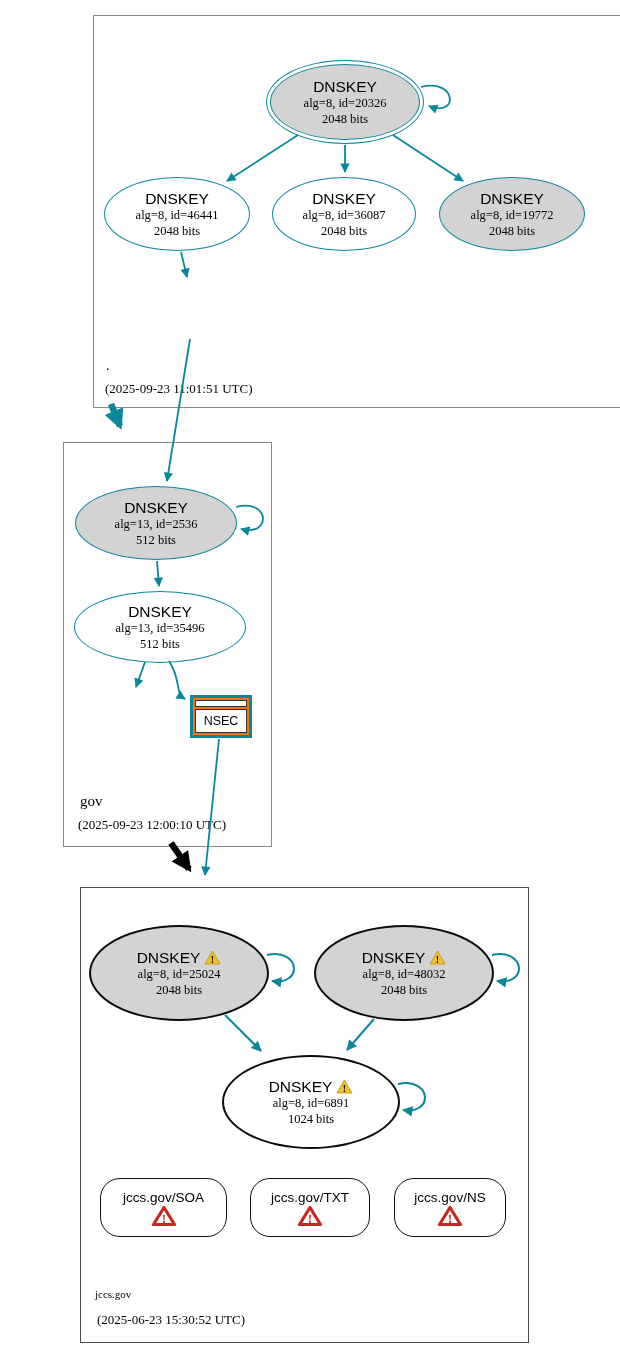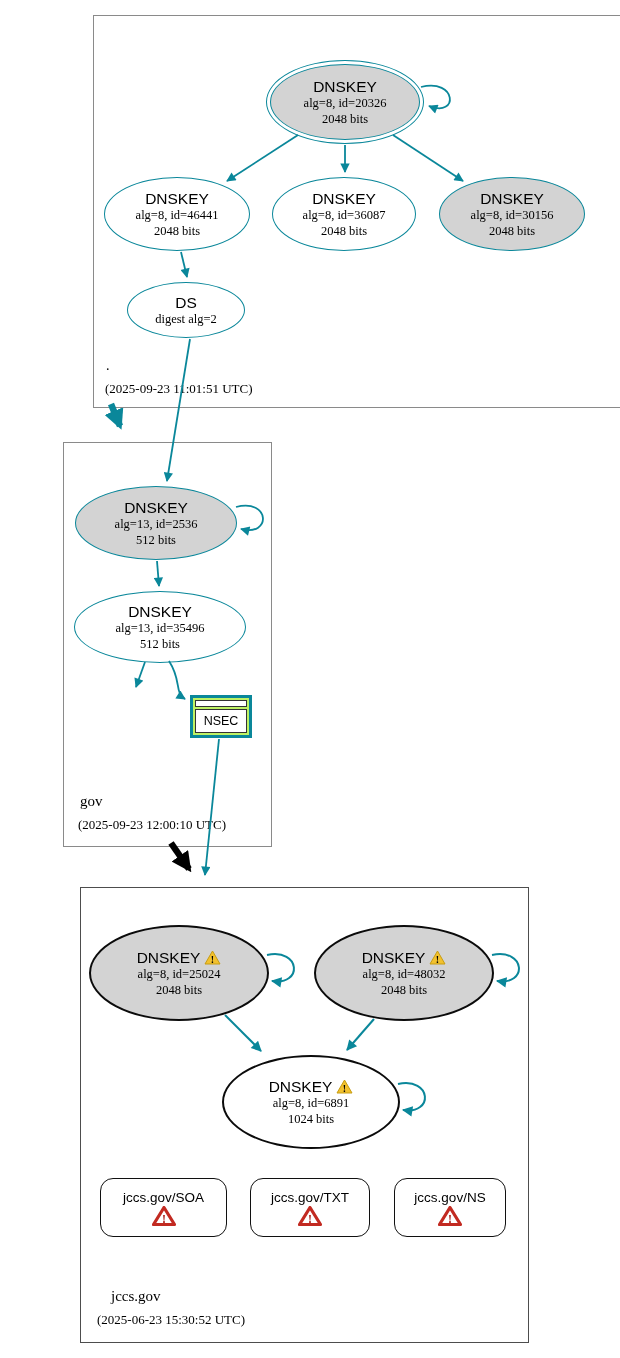--- a/index.html
+++ b/index.html
@@ -15,24 +15,24 @@
   .grayfill{background:#d3d3d3;}
   .dbl-inner{position:absolute;inset:3px;border:1.7px solid #0a879a;border-radius:50%;
              display:flex;flex-direction:column;align-items:center;justify-content:center;
              text-align:center;background:#d3d3d3;}
   .ntitle{font-size:15.5px;color:#000;line-height:19px;white-space:nowrap;
           display:flex;align-items:center;gap:4px;justify-content:center;}
   .nattr{font-family:"Liberation Serif",serif;font-size:12.5px;color:#000;line-height:15.5px;white-space:nowrap;text-align:right;}
   .rbox{position:absolute;border:1.7px solid #0a879a;border-radius:14px;background:#fff;
         display:flex;align-items:center;justify-content:center;box-sizing:border-box;
         font-size:15px;color:#000;z-index:2;}
-  .rrset{position:absolute;border:1.9px solid #101010;border-radius:13px;background:#fff;
+  .rrset{position:absolute;border:1.9px solid #101010;border-radius:20px;background:#fff;
          display:flex;flex-direction:column;align-items:center;justify-content:center;gap:1px;
          box-sizing:border-box;font-size:13.5px;color:#000;z-index:2;}
-  .nsec{position:absolute;border:3.5px solid #0a879a;background:#bef264;box-sizing:border-box;
+  .nsec{position:absolute;border:3.5px solid #0a879a;background:#f97316;box-sizing:border-box;
         padding:2px;display:flex;flex-direction:column;gap:2px;z-index:2;}
   .nsec-strip{flex:0 0 7px;border:1px solid #333;box-sizing:border-box;background:#fff;}
   .nsec-main{flex:1;border:1px solid #333;box-sizing:border-box;background:#fff;
              display:flex;align-items:center;justify-content:center;font-size:12.5px;color:#000;}
   .zlabel{position:absolute;font-family:"Liberation Serif",serif;font-size:15px;color:#000;z-index:2;}
   .zts{position:absolute;font-family:"Liberation Serif",serif;font-size:13px;color:#000;z-index:2;}
   svg.edges{position:absolute;left:0;top:0;z-index:3;pointer-events:none;}
   .warn-icon,.err-icon{display:inline-block;}
 </style>
 </head>
@@ -67,30 +67,24 @@
         <span>DNSKEY</span>
       </div>
     <div class="nattr">alg=8, id=36087</div>
     <div class="nattr">2048 bits</div>
   </div>
 
   <div class="ellipse teal-b grayfill" style="left:392px;top:177px;width:146px;height:74px">
     <div class="ntitle">
         <span>DNSKEY</span>
       </div>
-    <div class="nattr">alg=8, id=30156</div>
-    <div class="nattr">2048 bits</div>
-  </div>
-
-  <div class="ellipse teal-b" style="left:80px;top:282px;width:118px;height:56px">
-    <div class="ntitle">
-        <span>DS</span>
-      </div>
-    <div class="nattr">digest alg=2</div>
-  </div>
+    <div class="nattr">alg=8, id=19772</div>
+    <div class="nattr">2048 bits</div>
+  </div>
+
 
   <div class="zlabel" style="left:59px;top:358px;font-size:14px">.</div>
   <div class="zts" style="left:58px;top:381px">(2025-09-23 11:01:51 UTC)</div>
 
   <div class="ellipse teal-b grayfill" style="left:28px;top:486px;width:162px;height:74px">
     <div class="ntitle">
         <span>DNSKEY</span>
       </div>
     <div class="nattr">alg=13, id=2536</div>
     <div class="nattr">512 bits</div>
@@ -166,21 +160,21 @@
   </div>
 
   <div class="rrset" style="left:347px;top:1178px;width:112px;height:59px">
     <span>jccs.gov/NS</span>
     <svg class="err-icon" width="24" height="20" viewBox="0 0 24 20">
       <path d="M12 1.5 L22.5 18.5 L1.5 18.5 Z" fill="#fff" stroke="#c22a21" stroke-width="3.2" stroke-linejoin="round"></path>
       <text x="12" y="17" font-size="12" font-weight="bold" fill="#a81d16" text-anchor="middle" font-family="Liberation Serif,serif">!</text>
     </svg>
   </div>
 
-  <div class="zlabel" style="left:64px;top:1288px;font-size:15px">jccs.gov</div>
+  <div class="zlabel" style="left:48px;top:1288px;font-size:11px">jccs.gov</div>
   <div class="zts" style="left:50px;top:1312px">(2025-06-23 15:30:52 UTC)</div>
 
   <svg class="edges" width="620" height="1358" viewBox="0 0 620 1358">
     <defs>
       <marker id="aT" viewBox="0 0 10 10" refX="9" refY="5" markerWidth="6.2" markerHeight="5.2" orient="auto">
         <path d="M0,0 L10,5 L0,10 z" fill="#0a879a"></path>
       </marker>
       <marker id="aTbig" viewBox="0 0 10 10" refX="8" refY="5" markerWidth="3.1" markerHeight="3.1" orient="auto">
         <path d="M0,0 L10,5 L0,10 z" fill="#0a879a"></path>
       </marker>

